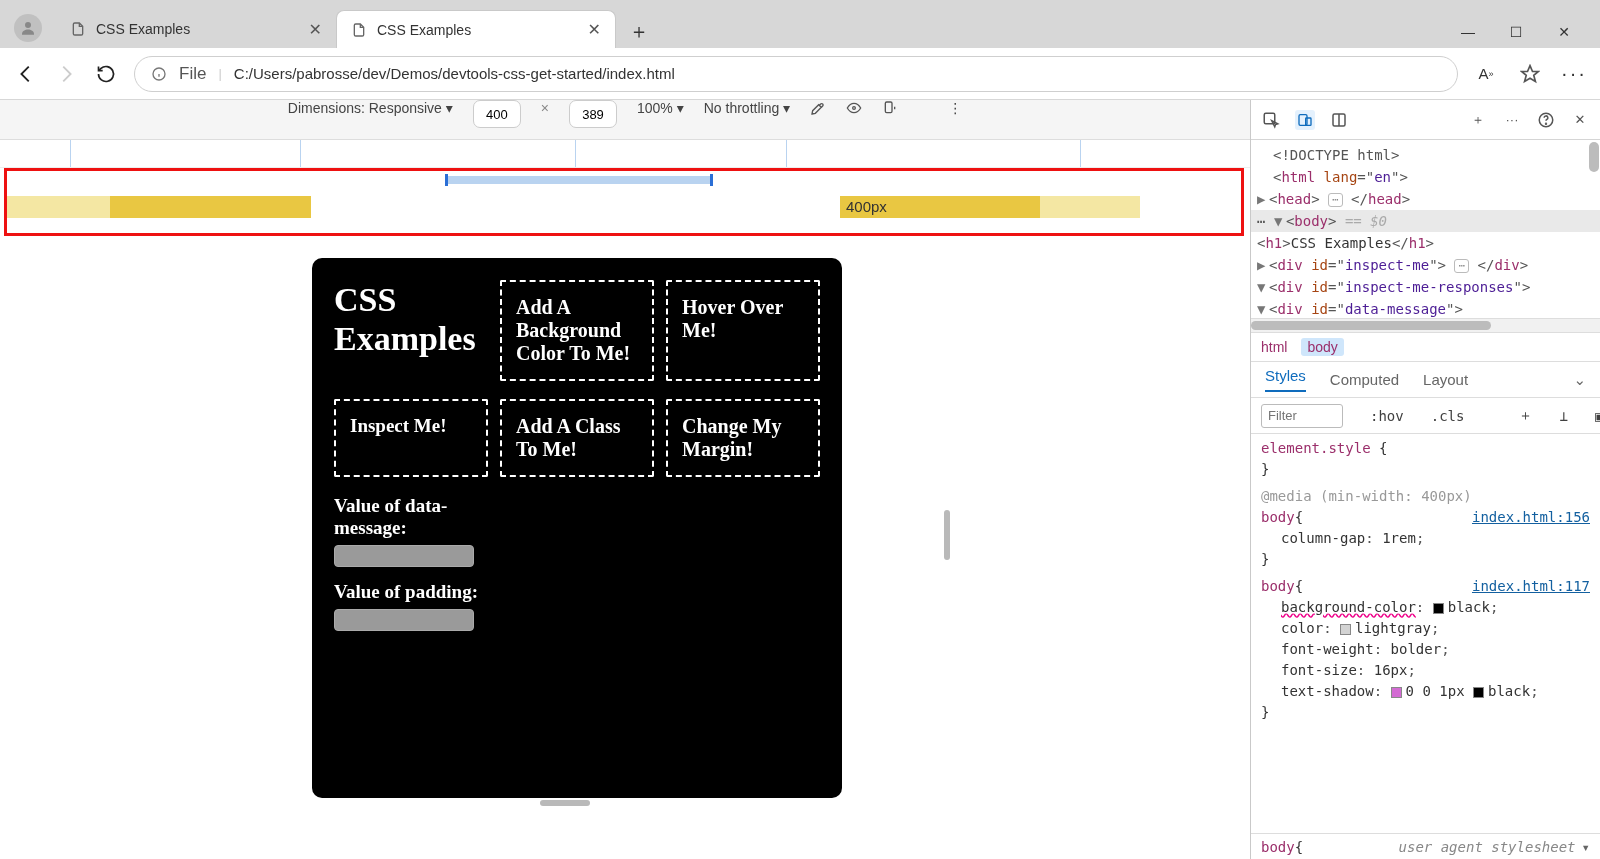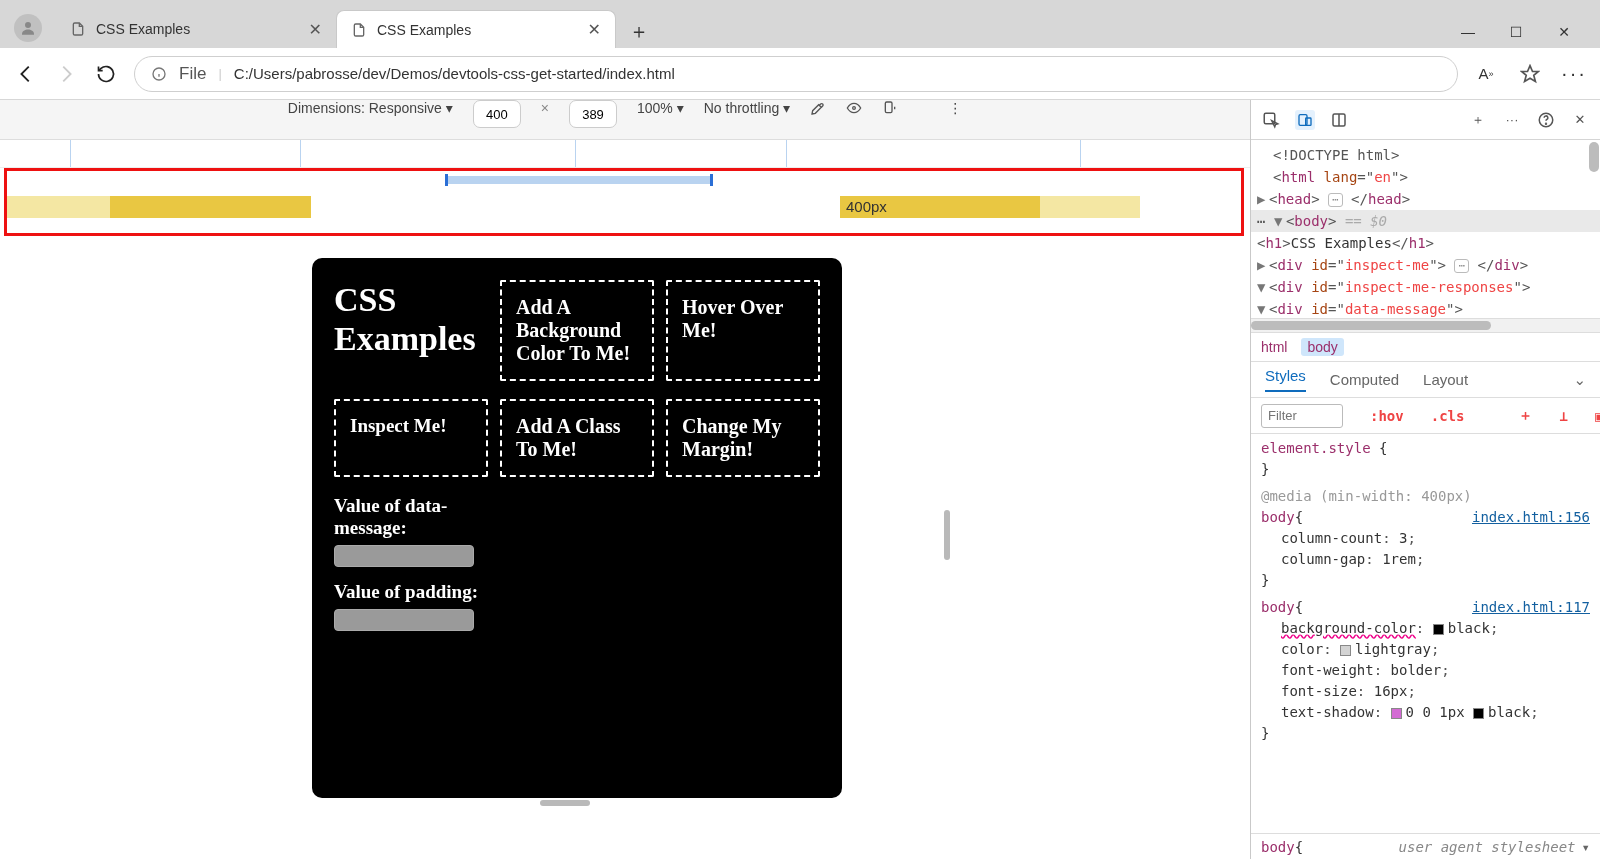--- a/index.html
+++ b/index.html
@@ -112,42 +112,42 @@
   .dt-tabs .icon.active{color:#0f6cbd;background:#e4f1fd;border-radius:3px;padding:2px;}
   .dt-tabs .spacer{flex:1;}
 
   .dom-pane{position:relative;flex:0 0 178px;overflow:hidden;font-family:Consolas,Menlo,monospace;font-size:14px;line-height:22px;padding:4px 0;}
   .dom-pane .row{white-space:nowrap;padding:0 6px;}
   .dom-pane .row.sel{background:#e9e9e9;}
   .dom-pane .i1{padding-left:22px;} .i2{padding-left:42px;} .i3{padding-left:62px;} .i4{padding-left:82px;}
   .caret{display:inline-block;width:12px;color:#777;}
   .tag{color:#9b2f6b;}
   .attr{color:#a64513;}
-  .val{color:#ef4444;}
+  .val{color:#4c1d95;}
   .punct{color:#555;}
   .txt{color:#333;}
   .ghost{color:#aaa;font-style:italic;}
   .ellips{display:inline-block;border:1px solid #bbb;border-radius:3px;padding:0 3px;line-height:12px;font-size:11px;color:#888;vertical-align:middle;}
   .dom-scroll-h{height:14px;background:#f1f1f1;border-top:1px solid #ddd;position:relative;}
   .dom-scroll-h .thumb{position:absolute;left:0;width:240px;top:2px;bottom:2px;background:#bcbcbc;border-radius:5px;}
   .dom-scroll-v{position:absolute;right:1px;top:2px;width:10px;height:30px;background:#bcbcbc;border-radius:5px;}
 
   .breadcrumb{height:30px;border-top:1px solid #ddd;border-bottom:1px solid #ddd;display:flex;align-items:center;gap:14px;padding:0 10px;font-size:14px;}
   .breadcrumb .crumb{color:#9b2f6b;}
   .breadcrumb .crumb.sel{background:#cfe6fb;padding:1px 6px;border-radius:3px;}
 
   .styles-tabs{height:36px;display:flex;align-items:center;gap:24px;padding:0 14px;border-bottom:1px solid #ddd;font-size:15px;}
   .styles-tabs .t.sel{color:#0f6cbd;border-bottom:2px solid #0f6cbd;padding-bottom:6px;}
   .styles-tabs .t{color:#666;}
   .styles-tabs .chev{margin-left:auto;color:#666;}
 
   .filter-row{height:36px;display:flex;align-items:center;gap:27px;padding:0 10px;border-bottom:1px solid #ddd;font-family:Consolas,monospace;font-size:14px;}
   .filter-row input{width:82px;height:24px;border:1px solid #bbb;border-radius:3px;padding:0 6px;font-size:13px;}
   .filter-row .grow{flex:1;}
-  .filter-row .fi{color:#ef4444;font-weight:bold;}
+  .filter-row .fi{color:#404040;}
 
   .styles-body{flex:1;overflow:auto;font-family:Consolas,Menlo,monospace;font-size:14px;line-height:21px;padding:4px 10px 10px;}
   .rule-block{margin-bottom:6px;}
   .rule-head{display:flex;}
   .rule-head .src{margin-left:auto;color:#1360a0;text-decoration:underline;}
   .sel-txt{color:#9b2f6b;}
   .brace{color:#333;}
   .decl{padding-left:20px;}
   .prop{color:#333;}
   .cval{color:#333;}
@@ -386,21 +386,20 @@
         <div><span class="brace">}</span></div>
       </div>
 
       <div class="rule-block">
         <div class="media-q">@media (min-width: 400px)</div>
         <div class="rule-head">
             <span class="sel-txt">body</span> 
             <span class="brace">{</span>
             <span class="src">index.html:156</span>
           </div>
-        <div class="decl"><span class="prop">column-count</span><span class="punct">: </span><span class="cval">3</span><span class="punct">;</span></div>
         <div class="decl"><span class="prop">column-gap</span><span class="punct">: </span><span class="cval">1rem</span><span class="punct">;</span></div>
         <div><span class="brace">}</span></div>
       </div>
 
       <div class="rule-block">
         <div class="rule-head">
             <span class="sel-txt">body</span> 
             <span class="brace">{</span>
             <span class="src">index.html:117</span>
           </div>

